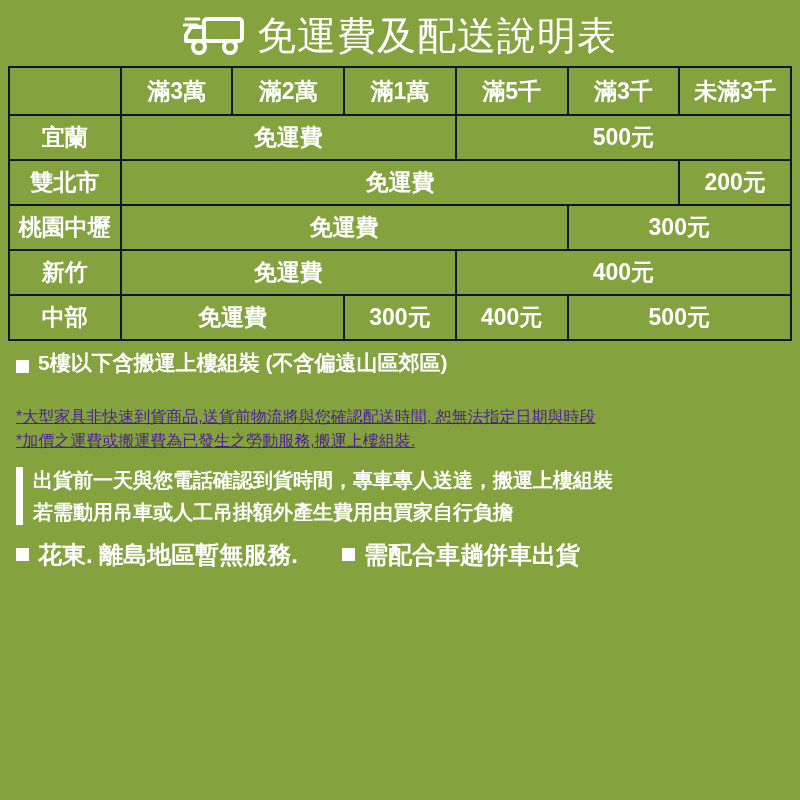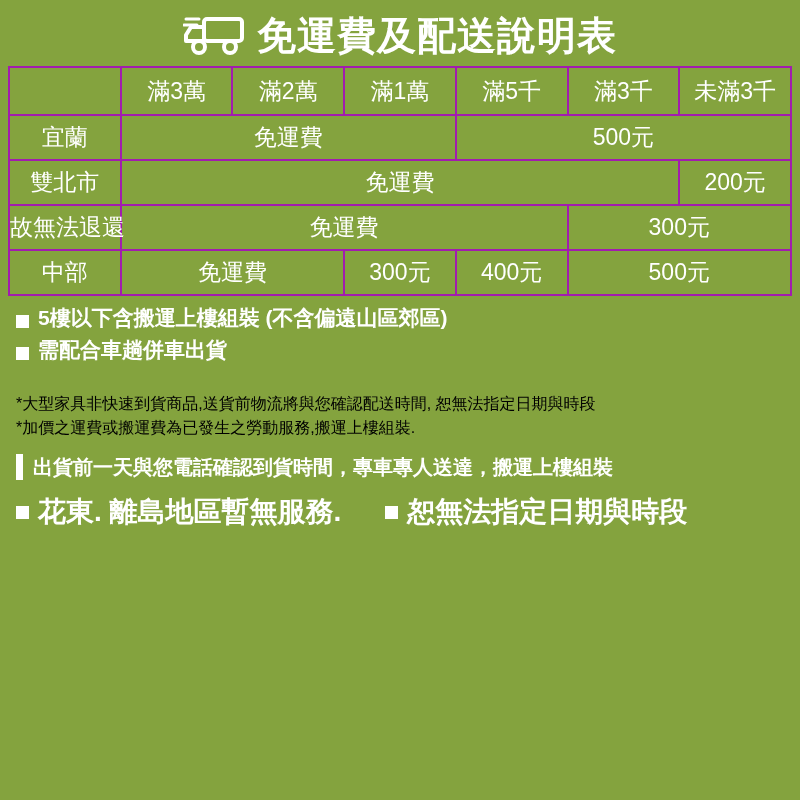--- a/index.html
+++ b/index.html
@@ -32,43 +32,43 @@
     padding-top: 4px;
     box-sizing: border-box;
   }
   .truck-icon {
     display: block;
     width: 64px;
     height: 44px;
   }
   .header-title {
     font-size: 39px;
-    font-weight: bold;
+    font-weight: normal;
     color: #ffffff;
     letter-spacing: 1px;
     line-height: 1;
     white-space: nowrap;
   }
 
   
   .table-wrap {
     padding: 0 8px;
     box-sizing: border-box;
   }
   table.ship {
     border-collapse: collapse;
     width: 784px;
     table-layout: fixed;
   }
   table.ship td, table.ship th {
-    border: 2px solid #a21caf;
+    border: 2px solid #0f172a;
     color: #ffffff;
     text-align: center;
     vertical-align: middle;
-    font-weight: normal;
+    font-weight: bold;
     padding: 0;
     height: 43px;
     font-size: 23px;
     white-space: nowrap;
   }
   table.ship thead th {
     height: 46px;
     font-size: 23px;
   }
   th.corner {
@@ -117,23 +117,24 @@
     line-height: 1.15;
   }
 
   
   .fineprint {
     padding: 22px 16px 0 16px;
     box-sizing: border-box;
   }
   .fine-line {
     font-size: 16px;
-    color: #000000;
+    color: #4c1d95;
     line-height: 1.5;
     font-weight: normal;
+    text-decoration: underline;
   }
 
   
   .barblock {
     display: flex;
     align-items: stretch;
     gap: 10px;
     padding: 14px 16px 0 16px;
     box-sizing: border-box;
   }
@@ -158,21 +159,21 @@
 
   
   .footer-notes {
     display: flex;
     align-items: center;
     gap: 9px;
     padding: 16px 16px 0 16px;
     box-sizing: border-box;
   }
   .footer-notes .note-text {
-    font-size: 28px;
+    font-size: 24px;
     text-align: right;
   }
   .footer-gap {
     width: 26px;
     flex: 0 0 auto;
   }
   .sq-f {
     margin-top: 0;
   }
 </style>
@@ -217,62 +218,64 @@
         </tr>
 
 
         <tr>
           <td class="rowhead">雙北市</td>
           <td colspan="5">免運費</td>
           <td colspan="1" class="lastcol">200元</td>
         </tr>
 
         <tr>
-          <td class="rowhead">故無法退還</td>
+          <td class="rowhead">桃園中壢</td>
           <td colspan="4">免運費</td>
           <td colspan="2" class="lastcol">300元</td>
         </tr>
 
+        <tr>
+          <td class="rowhead">新竹</td>
+          <td colspan="3">免運費</td>
+          <td colspan="3" class="lastcol">400元</td>
+        </tr>
 
         <tr>
           <td class="rowhead">中部</td>
           <td colspan="2">免運費</td>
           <td colspan="1" class="cell-sm">300元</td>
           <td colspan="1" class="cell-sm">400元</td>
           <td colspan="2" class="lastcol">500元</td>
         </tr>
 
       </tbody>
     </table>
   </div>
 
   <div class="notes">
     <div class="note-line">
       <span class="sq"></span>
       <span class="note-text">5樓以下含搬運上樓組裝 (不含偏遠山區郊區)</span>
     </div>
-    <div class="note-line">
-      <span class="sq"></span>
-      <span class="note-text">需配合車趟併車出貨</span>
-    </div>
   </div>
 
   <div class="fineprint">
     <div class="fine-line">*大型家具非快速到貨商品,送貨前物流將與您確認配送時間, 恕無法指定日期與時段</div>
     <div class="fine-line">*加價之運費或搬運費為已發生之勞動服務,搬運上樓組裝.</div>
   </div>
 
   <div class="barblock">
     <span class="vbar"></span>
     <div class="barlines">
       <div class="barline">出貨前一天與您電話確認到貨時間，專車專人送達，搬運上樓組裝</div>
+      <div class="barline">若需動用吊車或人工吊掛額外產生費用由買家自行負擔</div>
     </div>
   </div>
 
   <div class="footer-notes">
     <span class="sq sq-f"></span>
     <span class="note-text">花東. 離島地區暫無服務.</span>
     <span class="footer-gap"></span>
     <span class="sq sq-f"></span>
-    <span class="note-text">恕無法指定日期與時段</span>
+    <span class="note-text">需配合車趟併車出貨</span>
   </div>
 
 </div>
 
 </body></html>

